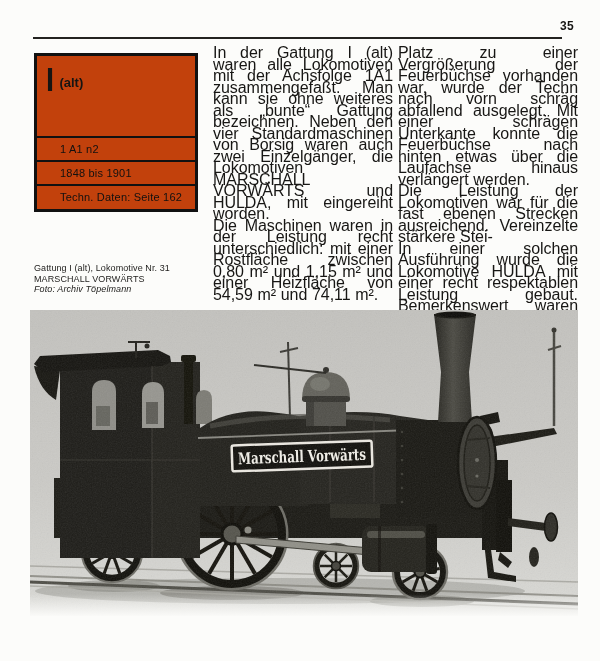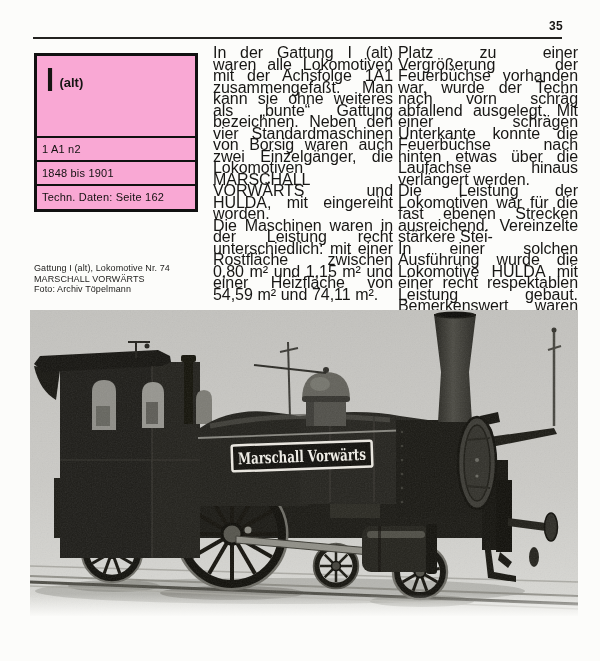--- a/index.html
+++ b/index.html
@@ -3,45 +3,45 @@
 <meta charset="utf-8">
 <style>
   html,body{margin:0;padding:0;}
   body{
     width:600px;height:661px;position:relative;overflow:hidden;
     background:#fcfcfa;color:#161513;
     font-family:"Liberation Sans",sans-serif;
     -webkit-font-smoothing:antialiased;
   }
   .page-number{
-    position:absolute;top:19px;left:0;width:563px;
+    position:absolute;top:19px;left:11px;width:563px;
     text-align:right;font-size:12px;font-weight:bold;letter-spacing:0.3px;
   }
   .top-rule{position:absolute;left:33px;top:37px;width:529px;height:2px;background:#23221f;}
   .infobox{
     position:absolute;left:34px;top:53px;width:164px;height:159px;
-    border:3px solid #111;box-sizing:border-box;background:#f9a8d4;
+    border:3px solid #111;box-sizing:border-box;background:#c2410c;
   }
   .infobox-header{
     height:82px;border-bottom:2px solid #111;box-sizing:border-box;
     padding:8px 0 0 9px;
   }
   .class-letter{font-size:34px;font-weight:bold;line-height:30px;display:inline-block;transform:scaleX(0.85);transform-origin:left;}
   .class-suffix{font-size:13px;font-weight:bold;margin-left:4px;vertical-align:4px;}
   .infobox-row{
     height:24px;border-bottom:2px solid #111;box-sizing:border-box;
-    font-size:11px;padding:5px 0 0 5px;color:#121110;letter-spacing:0.2px;
+    font-size:11px;padding:5px 0 0 23px;color:#121110;letter-spacing:0.2px;
   }
   .infobox-row:last-child{border-bottom:none;height:25px;}
   .photo-caption{
     position:absolute;left:34px;top:263px;width:172px;
     font-size:9px;line-height:10.5px;color:#1d1c1a;letter-spacing:0.1px;
   }
   .caption-upper{text-transform:none;}
-  .caption-italic{}
+  .caption-italic{font-style:italic;}
   .article-col{
     position:absolute;top:47px;width:180px;
     font-size:16px;line-height:11.5px;text-align:justify;
     color:#171614;letter-spacing:-0.05px;word-spacing:0.3px;
     hyphens:auto;-webkit-hyphens:auto;
   }
   .article-col p{margin:0;}
   #col1{left:213px;}
   #col2{left:398px;}
   .photo-frame{position:absolute;left:30px;top:310px;width:548px;height:306px;}
@@ -56,21 +56,21 @@
 <div class="infobox">
   <div class="infobox-header">
     <span class="class-letter">I</span><span class="class-suffix">(alt)</span>
   </div>
   <div class="infobox-row">1 A1 n2</div>
   <div class="infobox-row">1848 bis 1901</div>
   <div class="infobox-row">Techn. Daten: Seite 162</div>
 </div>
 
 <div class="photo-caption">
-  <div>Gattung I (alt), Lokomotive Nr. 74</div>
+  <div>Gattung I (alt), Lokomotive Nr. 31</div>
   <div class="caption-upper">MARSCHALL VORWÄRTS</div>
   <div class="caption-italic">Foto: Archiv Töpelmann</div>
 </div>
 
 <div class="article-col" id="col1" lang="de">
   <p>In der Gattung I (alt) waren alle Lokomotiven mit der Achsfolge 1A1 zusammengefaßt. Man kann sie ohne weiteres als „bunte“ Gattung bezeichnen. Neben den vier Standardmaschinen von Borsig waren auch zwei Einzelgänger, die Lokomotiven MARSCHALL VORWÄRTS und HULDA, mit eingereiht worden.</p>
   <p>Die Maschinen waren in der Leistung recht unterschiedlich: mit einer Rostfläche zwischen 0,80 m² und 1,15 m² und einer Heizfläche von 54,59 m² und 74,11 m².</p>
 </div>
 
 <div class="article-col" id="col2" lang="de">

